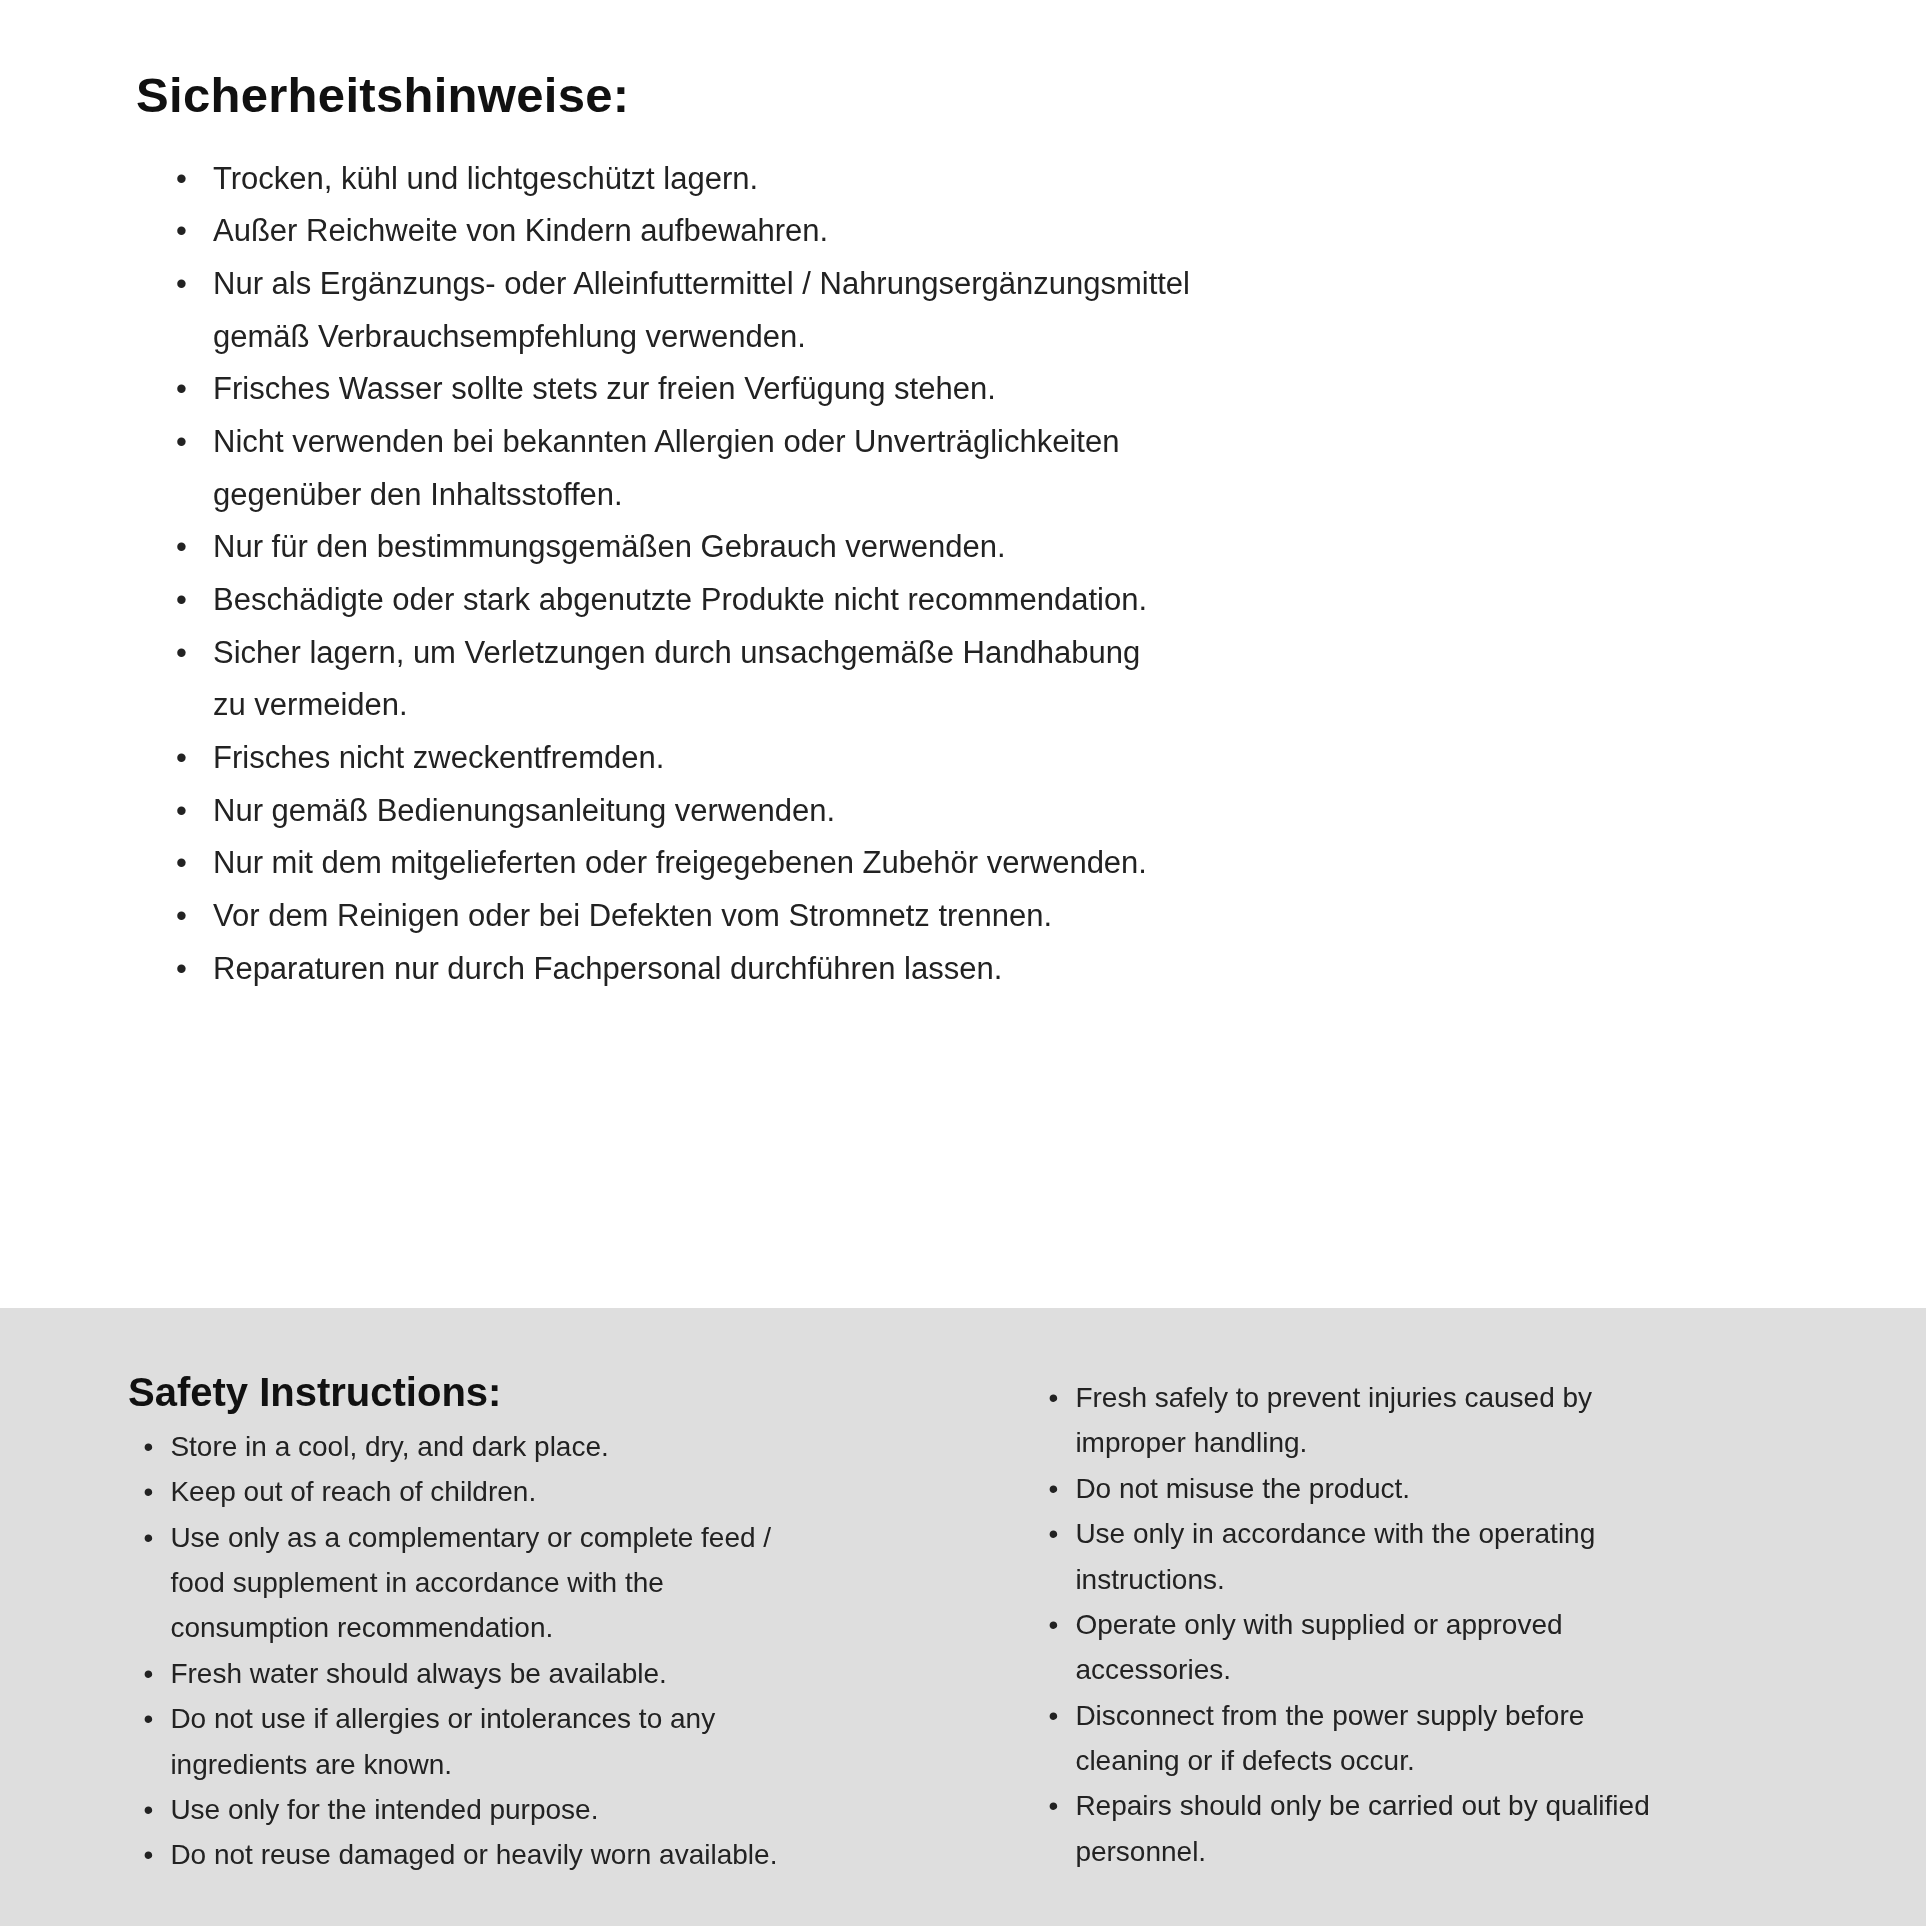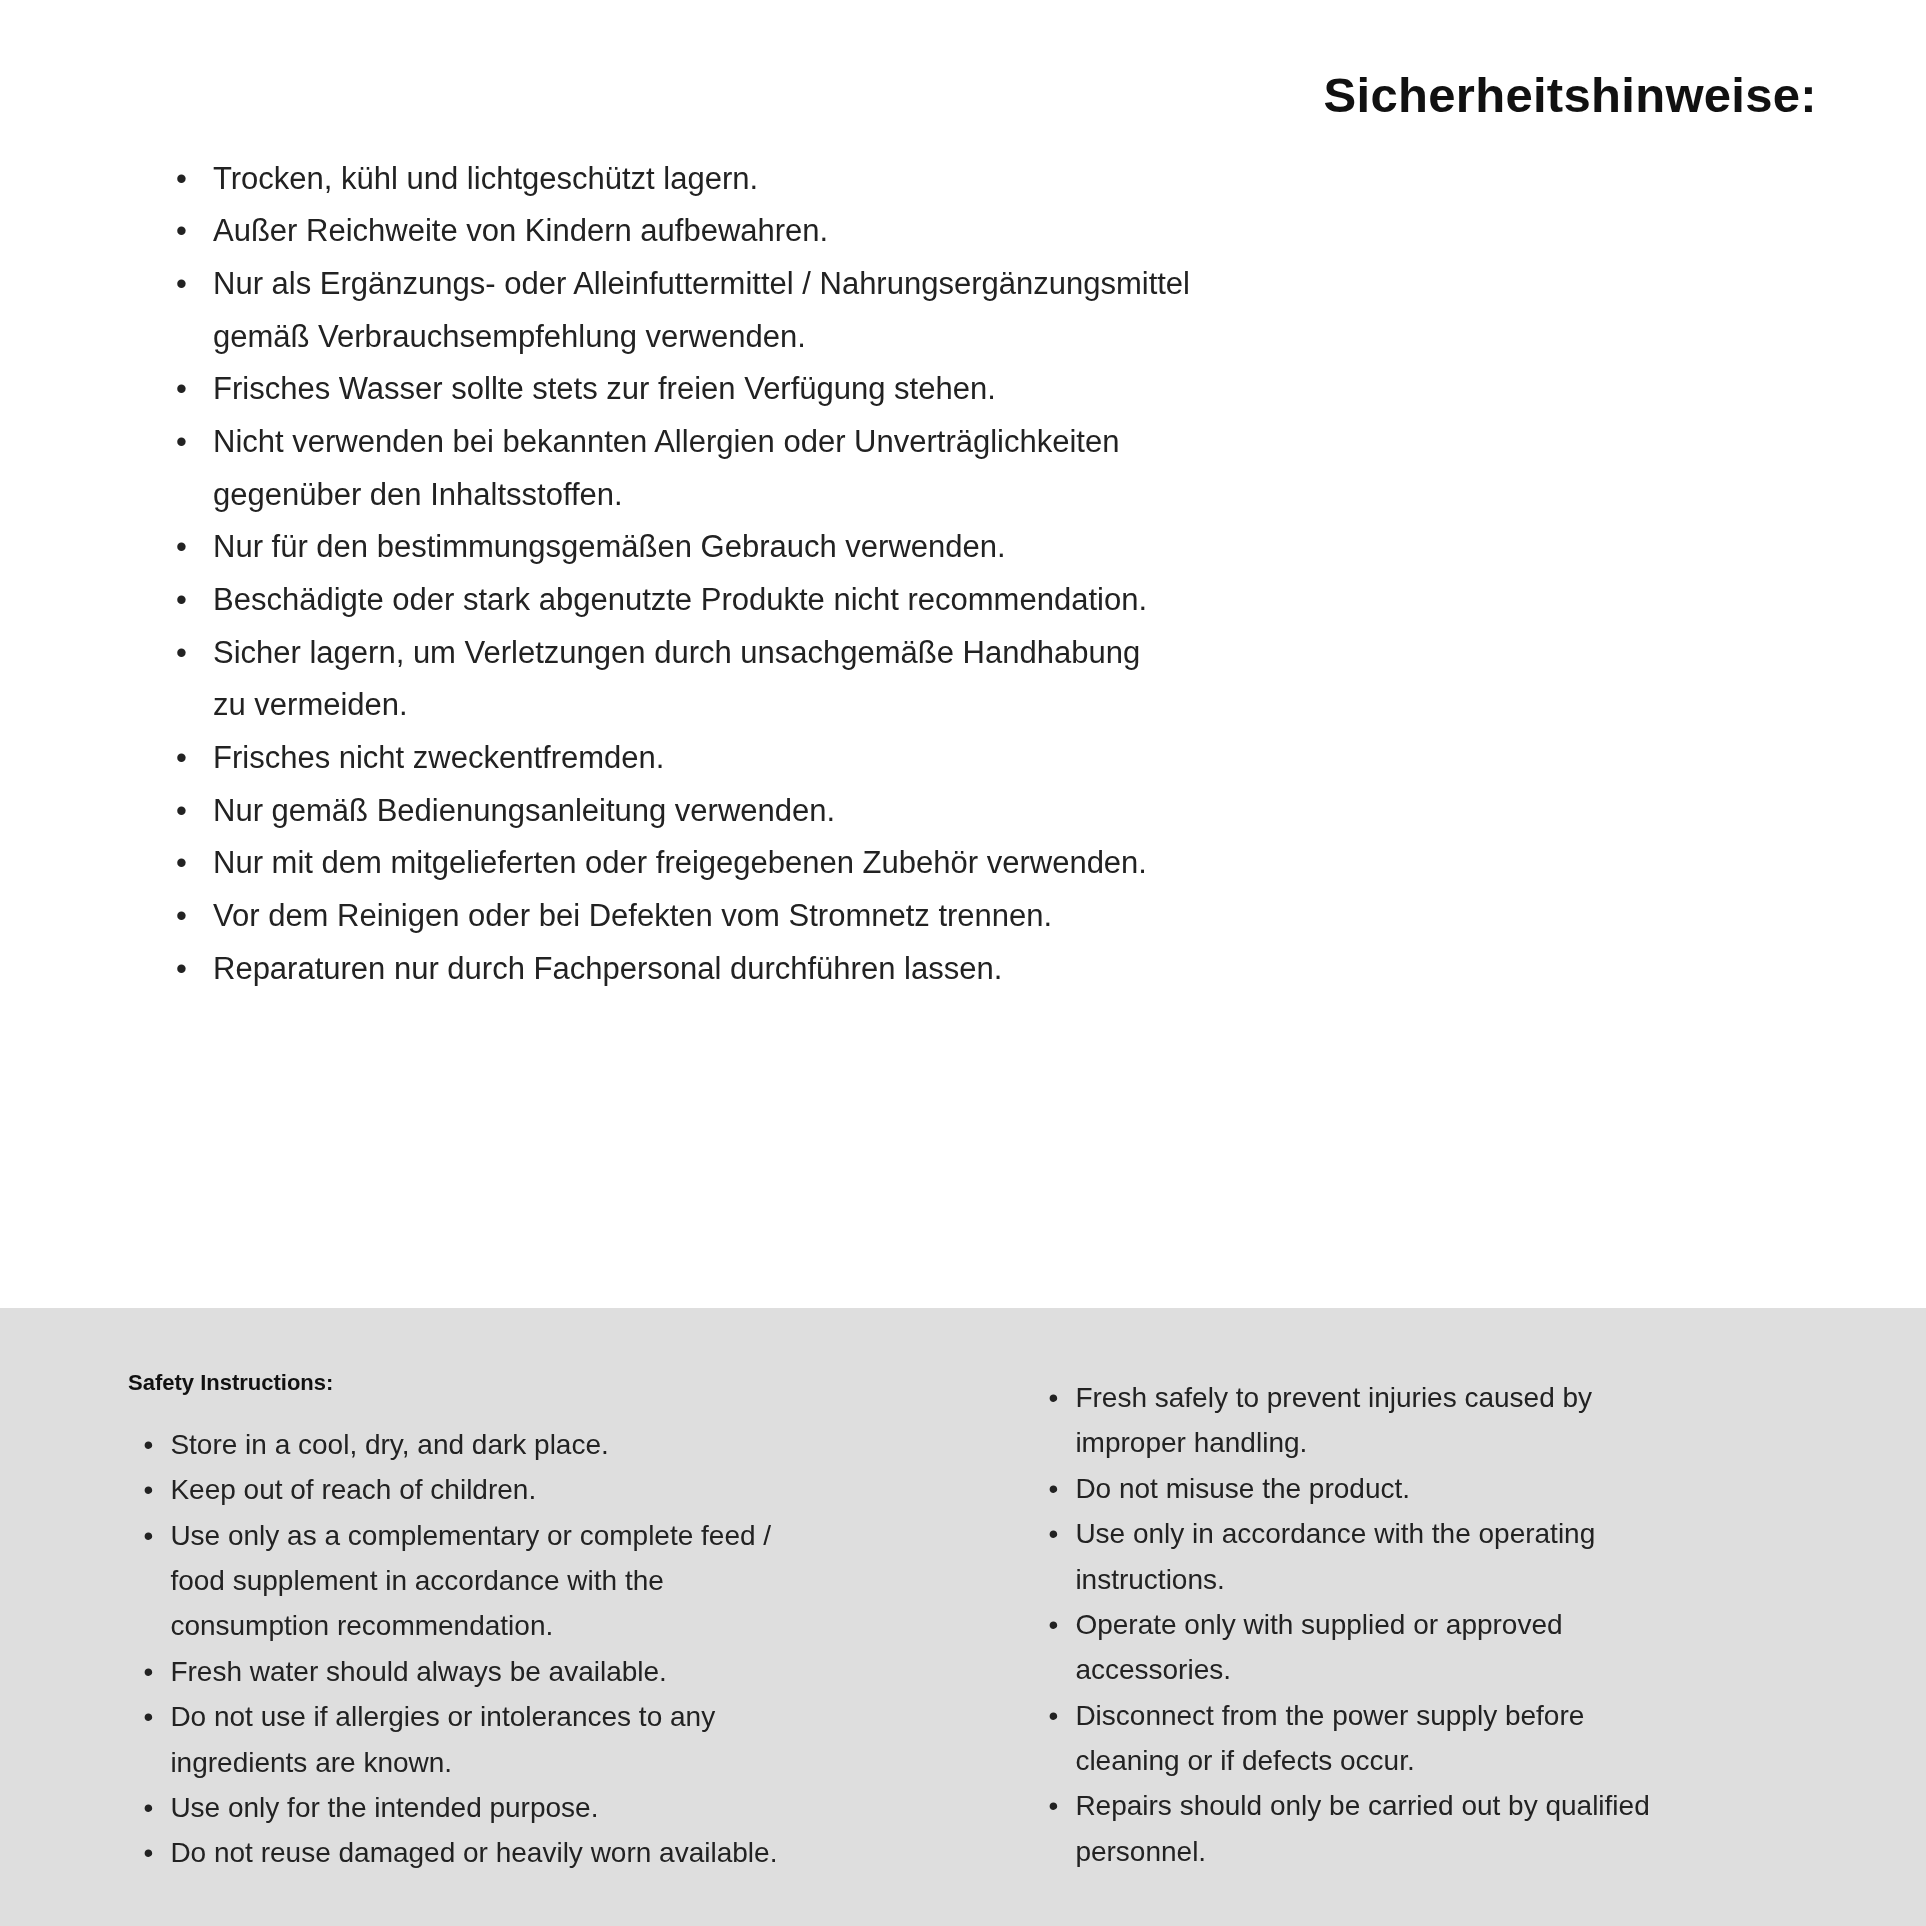--- a/index.html
+++ b/index.html
@@ -27,21 +27,20 @@
     box-sizing: border-box;
     background: #ffffff;
     padding: 67px 109px 0 136px;
   }
   .top h1 {
     margin: 0 0 29.5px 0;
     font-size: 49px;
     font-weight: bold;
     color: #111111;
     letter-spacing: 0.3px;
-    text-align: right;
   }
   ul.de-list {
     list-style: none;
     margin: 0;
     padding: 0 0 0 40px;
     max-width: 1618px;
     font-size: 31px;
     line-height: 1.7;
     color: #222222;
   }
@@ -70,22 +69,22 @@
     width: 905px;
     box-sizing: border-box;
     padding-right: 39px;
   }
   .col-right {
     flex: 1;
     box-sizing: border-box;
     padding-top: 5.1px;
   }
   .bottom h2 {
-    margin: 0 0 26px 0;
-    font-size: 22px;
+    margin: 0 0 9px 0;
+    font-size: 40px;
     font-weight: bold;
     color: #111111;
   }
   ul.en-list {
     list-style: none;
     margin: 0;
     padding: 0 0 0 15.4px;
     font-size: 28px;
     line-height: 1.62;
     color: #222222;

